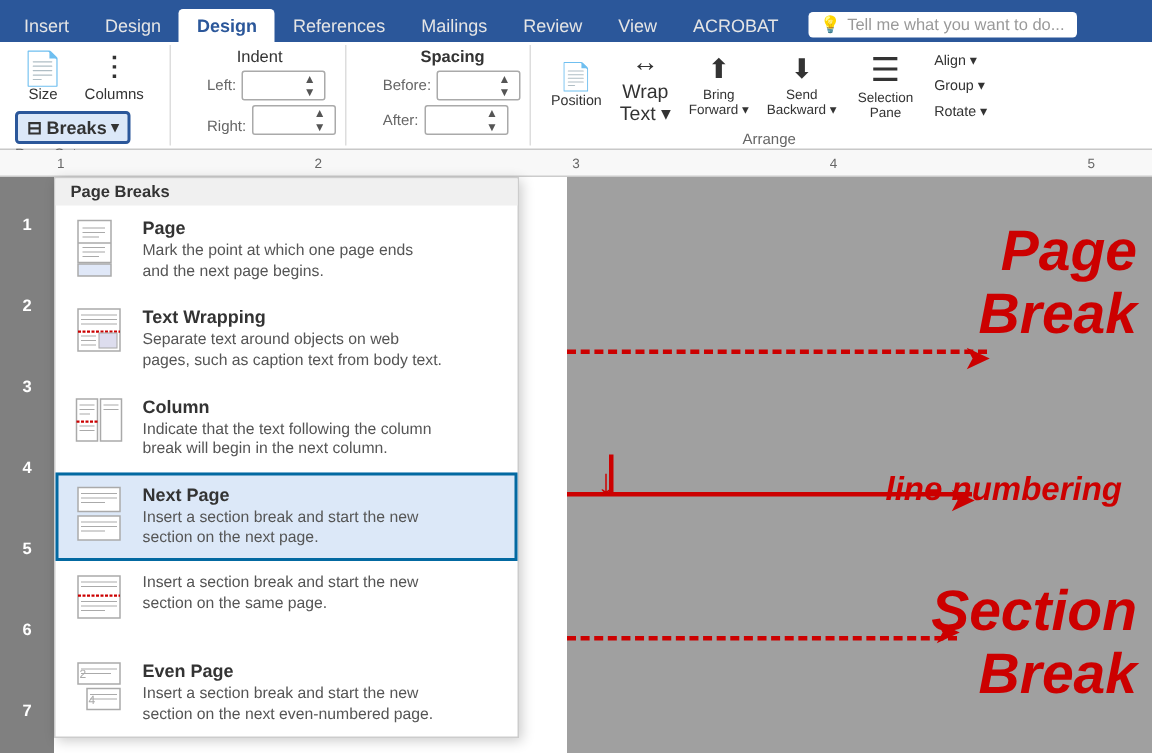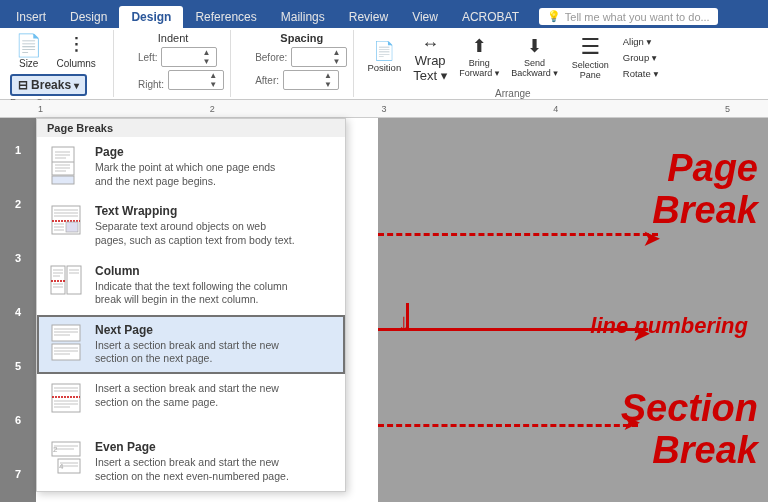--- a/index.html
+++ b/index.html
@@ -241,21 +241,21 @@
     .dd-section-header:first-child { border-top: none; }
 
     .dd-item {
       display: flex;
       align-items: flex-start;
       padding: 6px 10px;
       gap: 10px;
       cursor: pointer;
       border: 2px solid transparent;
     }
-    .dd-item.selected { background: #dce8f8; border: 2px solid #737373; }
+    .dd-item.selected { background: #dce8f8; border: 2px solid #0369a1; }
 
     .dd-item-icon {
       width: 36px;
       height: 42px;
       flex-shrink: 0;
       display: flex;
       align-items: center;
       justify-content: center;
     }
 

